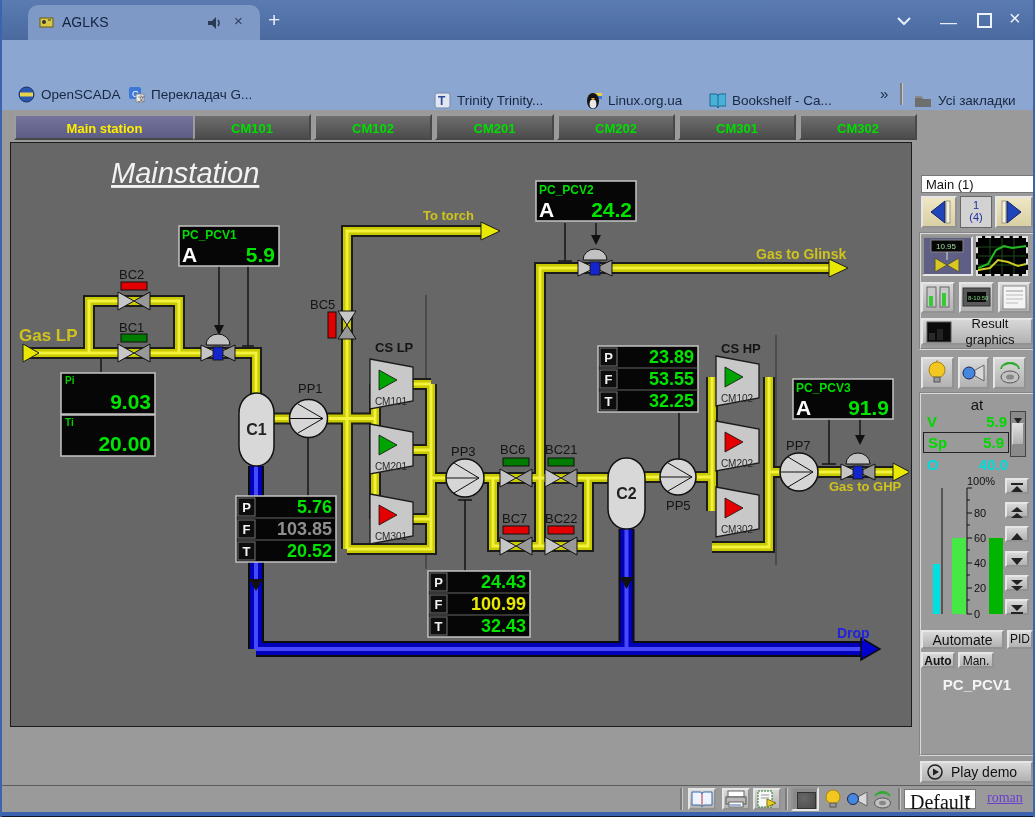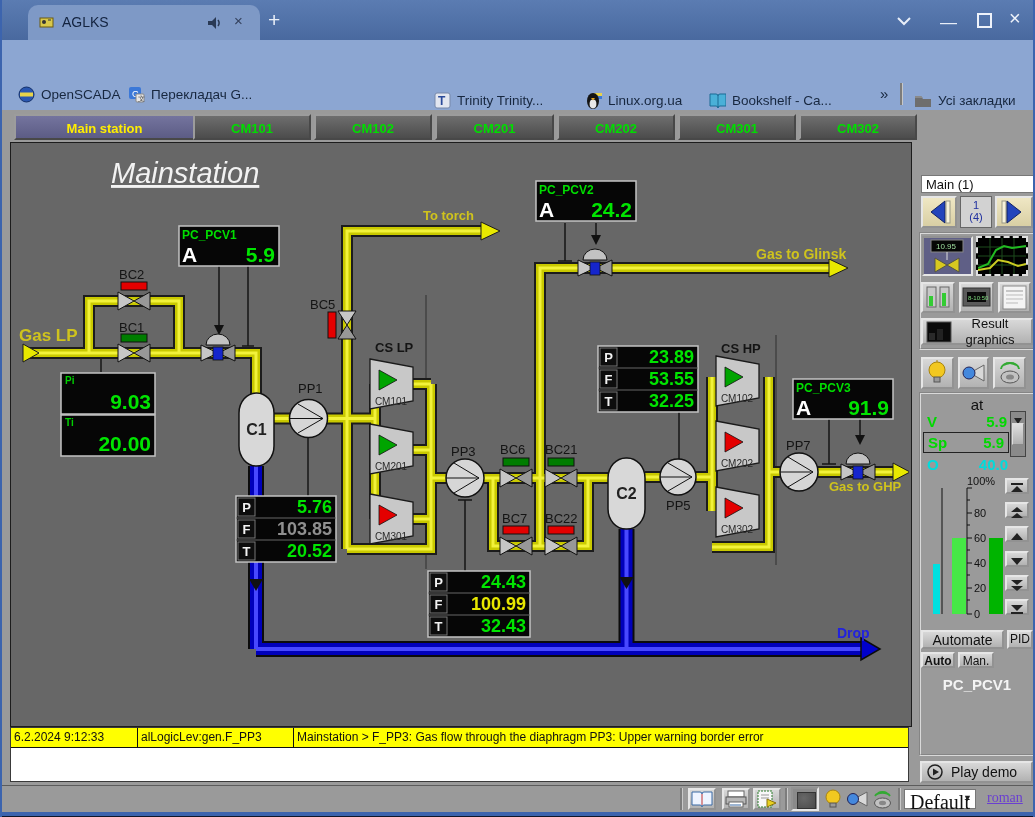--- a/index.html
+++ b/index.html
@@ -632,27 +632,20 @@
     <div class="abs" style="left:917px;top:566px;width:116px;text-align:center;font-size:15px;font-weight:bold;color:#f4f4f4">PC_PCV1</div>
 
     <div class="abs sbtn" style="left:918px;top:651px;width:113px;height:22px;display:flex;align-items:center;gap:8px">
       <svg width="16" height="16" style="margin-left:5px">
           <circle cx="8" cy="8" r="7" fill="none" stroke="#222" stroke-width="1.5"></circle>
           <polygon points="6,4.5 12,8 6,11.5" fill="#222"></polygon>
         </svg>
       <span style="font-size:14px;color:#111">Play demo</span>
     </div>
 
-    <div class="abs" id="alarm">
-      <div id="alarmrow">
-        <div style="width:127px;border-right:1px solid #111">6.2.2024 9:12:33</div>
-        <div style="width:156px;border-right:1px solid #111">alLogicLev:gen.F_PP3</div>
-        <div style="flex:1">Mainstation &gt; F_PP3: Gas flow through the diaphragm PP3: Upper warning border error</div>
-      </div>
-    </div>
 
     <div class="abs" id="statusbar">
       <div class="abs vsep" style="left:678px;top:2px"></div>
       <div class="abs sbtn" style="left:686px;top:2px;width:28px;height:22px">
         <svg width="24" height="18">
             <path d="M2 2 h8 a2 2 0 0 1 2 2 a2 2 0 0 1 2 -2 h8 v13 h-8 a2 2 0 0 0 -2 2 a2 2 0 0 0 -2 -2 h-8 z" fill="#eef4ff" stroke="#3a6aa5"></path>
             <line x1="12" y1="4" x2="12" y2="15" stroke="#c03030"></line>
           </svg>
       </div>
       <div class="abs sbtn" style="left:720px;top:2px;width:28px;height:22px">

